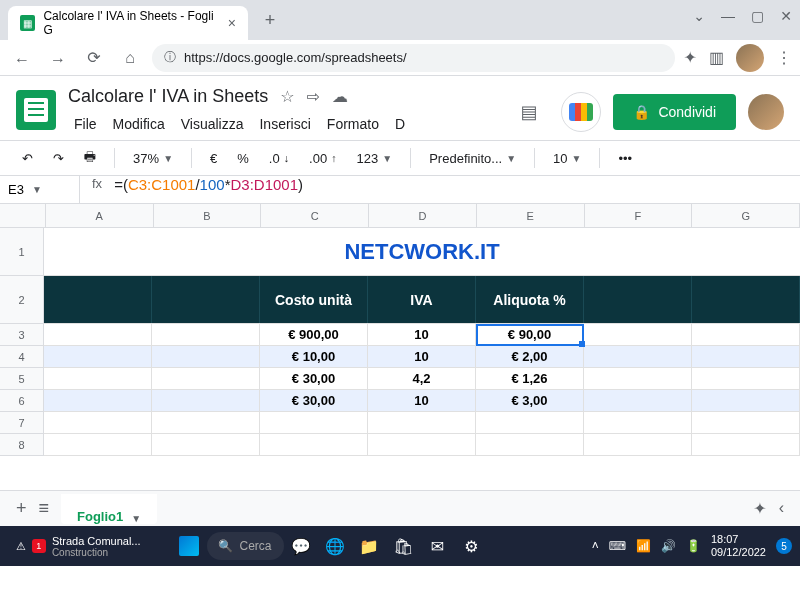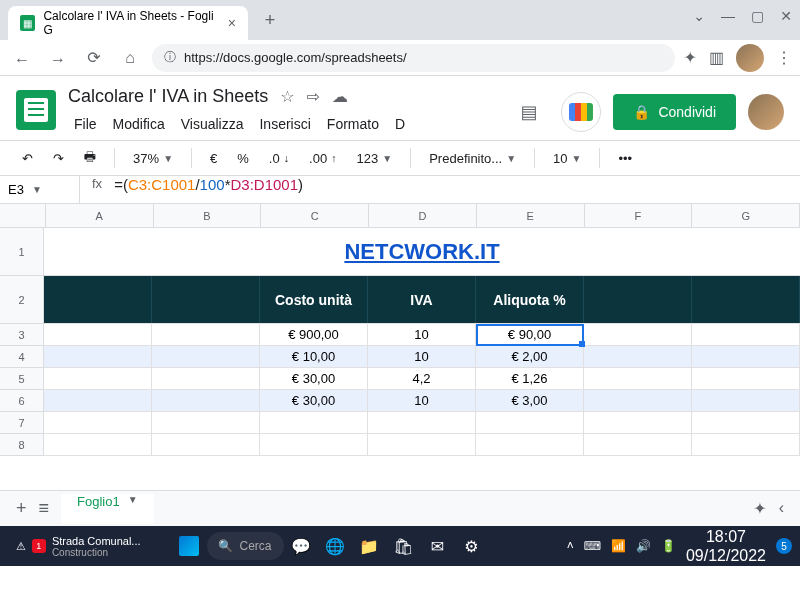--- a/index.html
+++ b/index.html
@@ -54,40 +54,40 @@
 .grid-body{display:flex}
 .row-headers{width:46px;background:#f8f9fa}
 .rh{height:22px;border-bottom:1px solid #dadce0;border-right:1px solid #dadce0;display:flex;align-items:center;justify-content:center;font-size:11px;color:#5f6368}
 .rh.r1{height:48px}
 .rh.r2{height:48px}
 .cells{flex:1;position:relative}
 .row{display:flex;height:22px;border-bottom:1px solid #e0e0e0}
 .row.r1{height:48px}
 .row.r2{height:48px}
 .cell{width:108px;border-right:1px solid #e0e0e0;display:flex;align-items:center;justify-content:center;font-size:13px;padding:0 4px}
-.title-cell{position:absolute;top:0;left:0;width:756px;height:48px;display:flex;align-items:center;justify-content:center;font-size:22px;font-weight:bold;color:#1155cc;text-decoration:underline}
+.title-cell{position:absolute;top:0;left:0;width:756px;height:48px;display:flex;align-items:center;justify-content:center;font-size:22px;font-weight:bold;color:#1155cc;}
 .row.r2{background:#0c343d}
 .row.r2 .cell{color:#fff;font-weight:bold;font-size:14px;border-right:1px solid #1a4a55}
 .row.alt{background:#e8f0fe}
-.row.data .cell{font-weight:normal}
+.row.data .cell{font-weight:bold}
 .selected{position:absolute;border:2px solid #1a73e8;pointer-events:none}
 .sel-handle{position:absolute;width:6px;height:6px;background:#1a73e8;bottom:-3px;right:-3px}
 .sheet-tabs{height:36px;border-top:1px solid #dadce0;display:flex;align-items:center;padding:0 16px;gap:12px;background:#f8f9fa}
 .st-btn{color:#5f6368;cursor:pointer;font-size:18px}
-.sheet-tab{background:#fff;height:30px;padding:0 16px;display:flex;align-items:flex-start;gap:8px;font-size:13px;color:#0f9d58;font-weight:400;border-radius:0 0 4px 4px;cursor:pointer}
+.sheet-tab{background:#fff;height:30px;padding:0 16px;display:flex;align-items:flex-end;gap:8px;font-size:13px;color:#0f9d58;font-weight:700;border-radius:0 0 4px 4px;cursor:pointer}
 .st-right{margin-left:auto;display:flex;gap:12px;color:#5f6368}
 .taskbar{height:40px;background:#1c2438;display:flex;align-items:center;padding:0 8px;gap:4px;color:#fff;font-size:11px}
 .tb-app{display:flex;align-items:center;gap:6px;padding:0 8px;height:32px}
 .tb-badge{background:#e81123;width:14px;height:14px;border-radius:3px;font-size:9px;display:flex;align-items:center;justify-content:center}
 .tb-center{display:flex;gap:2px;align-items:center;margin-left:20px}
 .tb-icon{width:32px;height:32px;display:flex;align-items:center;justify-content:center;cursor:pointer;border-radius:4px;font-size:16px}
 .win-icon{background:linear-gradient(135deg,#0078d4,#00bcf2);width:20px;height:20px;border-radius:2px}
 .search-box{background:#2b3244;height:28px;border-radius:14px;padding:0 12px;display:flex;align-items:center;gap:6px;font-size:12px;color:#aaa}
 .tb-tray{margin-left:auto;display:flex;align-items:center;gap:10px;font-size:12px}
-.tb-time{text-align:center;font-size:16px;line-height:1.2}
+.tb-time{text-align:left;font-size:11px;line-height:1.2}
 .tb-notif{width:16px;height:16px;background:#0078d4;border-radius:50%;display:flex;align-items:center;justify-content:center;font-size:10px}
 </style>
 </head>
 <body>
 
 <div class="chrome-top">
   <div class="tab">
     <div class="tab-icon">▦</div>
     <span>Calcolare l' IVA in Sheets - Fogli G</span>
     <span class="tab-close">×</span>

